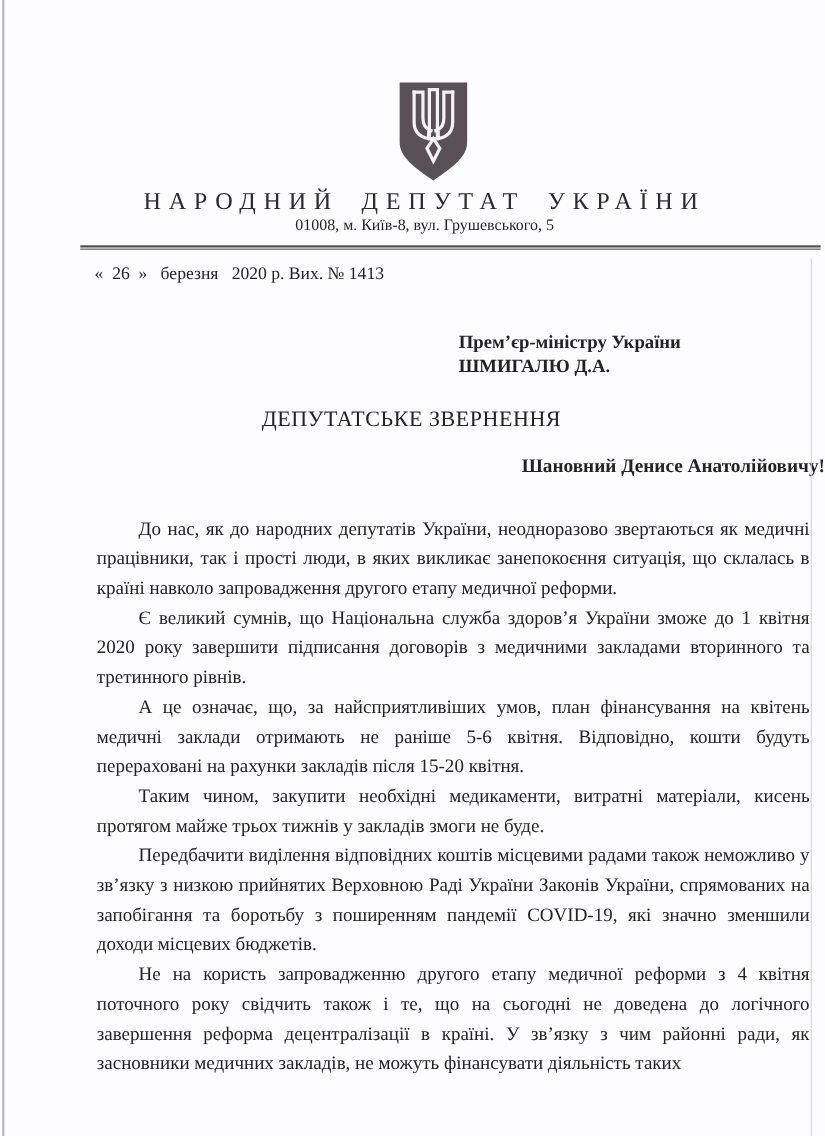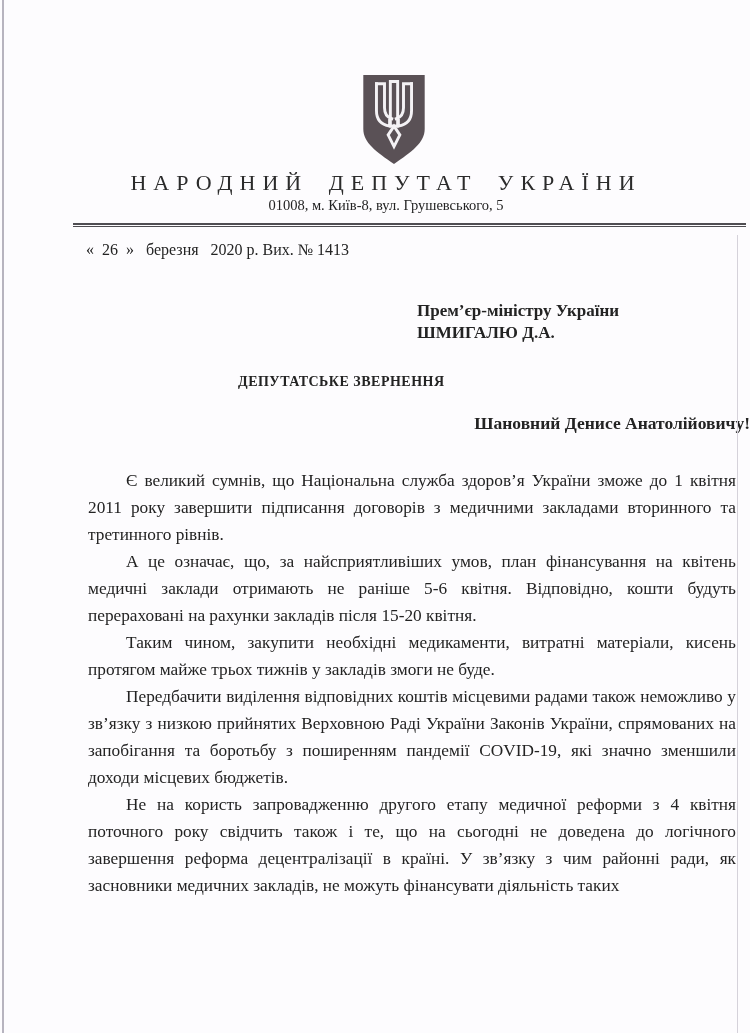--- a/index.html
+++ b/index.html
@@ -48,22 +48,22 @@
     font-size:16px; line-height:20px;
     white-space:pre;
   }
   .recipient {
     margin:40px 0 0 417px;
     font-size:17px; line-height:22px;
     font-weight:bold;
   }
   .doc-title {
     margin:27px 0 0 238px;
-    font-size:14px; line-height:21px;
-    font-weight:bold;
+    font-size:20px; line-height:21px;
+    font-weight:normal;
     letter-spacing:0.5px;
   }
   .salutation {
     margin:21px 0 0 226px;
     font-size:17.5px; line-height:21px;
     font-weight:bold;
     text-align:right;
   }
   .body-text {
     margin:33px 14px 0 88px;
@@ -107,18 +107,19 @@
 <div class="recipient">
   <div>Прем’єр-міністру України</div>
   <div>ШМИГАЛЮ Д.А.</div>
 </div>
 
 <div class="doc-title">ДЕПУТАТСЬКЕ ЗВЕРНЕННЯ</div>
 
 <div class="salutation">Шановний Денисе Анатолійовичу!</div>
 
 <div class="body-text">
-    <p class="para">Є великий сумнів, що Національна служба здоров’я України зможе до 1 квітня 2011 року завершити підписання договорів з медичними закладами вторинного та третинного рівнів.</p>
+    <p class="para">До нас, як до народних депутатів України, неодноразово звертаються як медичні працівники, так і прості люди, в яких викликає занепокоєння ситуація, що склалась в країні навколо запровадження другого етапу медичної реформи.</p>
+    <p class="para">Є великий сумнів, що Національна служба здоров’я України зможе до 1 квітня 2020 року завершити підписання договорів з медичними закладами вторинного та третинного рівнів.</p>
     <p class="para">А це означає, що, за найсприятливіших умов, план фінансування на квітень медичні заклади отримають не раніше 5-6 квітня. Відповідно, кошти будуть перераховані на рахунки закладів після 15-20 квітня.</p>
     <p class="para">Таким чином, закупити необхідні медикаменти, витратні матеріали, кисень протягом майже трьох тижнів у закладів змоги не буде.</p>
     <p class="para">Передбачити виділення відповідних коштів місцевими радами також неможливо у зв’язку з низкою прийнятих Верховною Раді України Законів України, спрямованих на запобігання та боротьбу з поширенням пандемії COVID-19, які значно зменшили доходи місцевих бюджетів.</p>
     <p class="para">Не на користь запровадженню другого етапу медичної реформи з 4 квітня поточного року свідчить також і те, що на сьогодні не доведена до логічного завершення реформа децентралізації в країні. У зв’язку з чим районні ради, як засновники медичних закладів, не можуть фінансувати діяльність таких</p>
   </div>
 
 </body></html>

